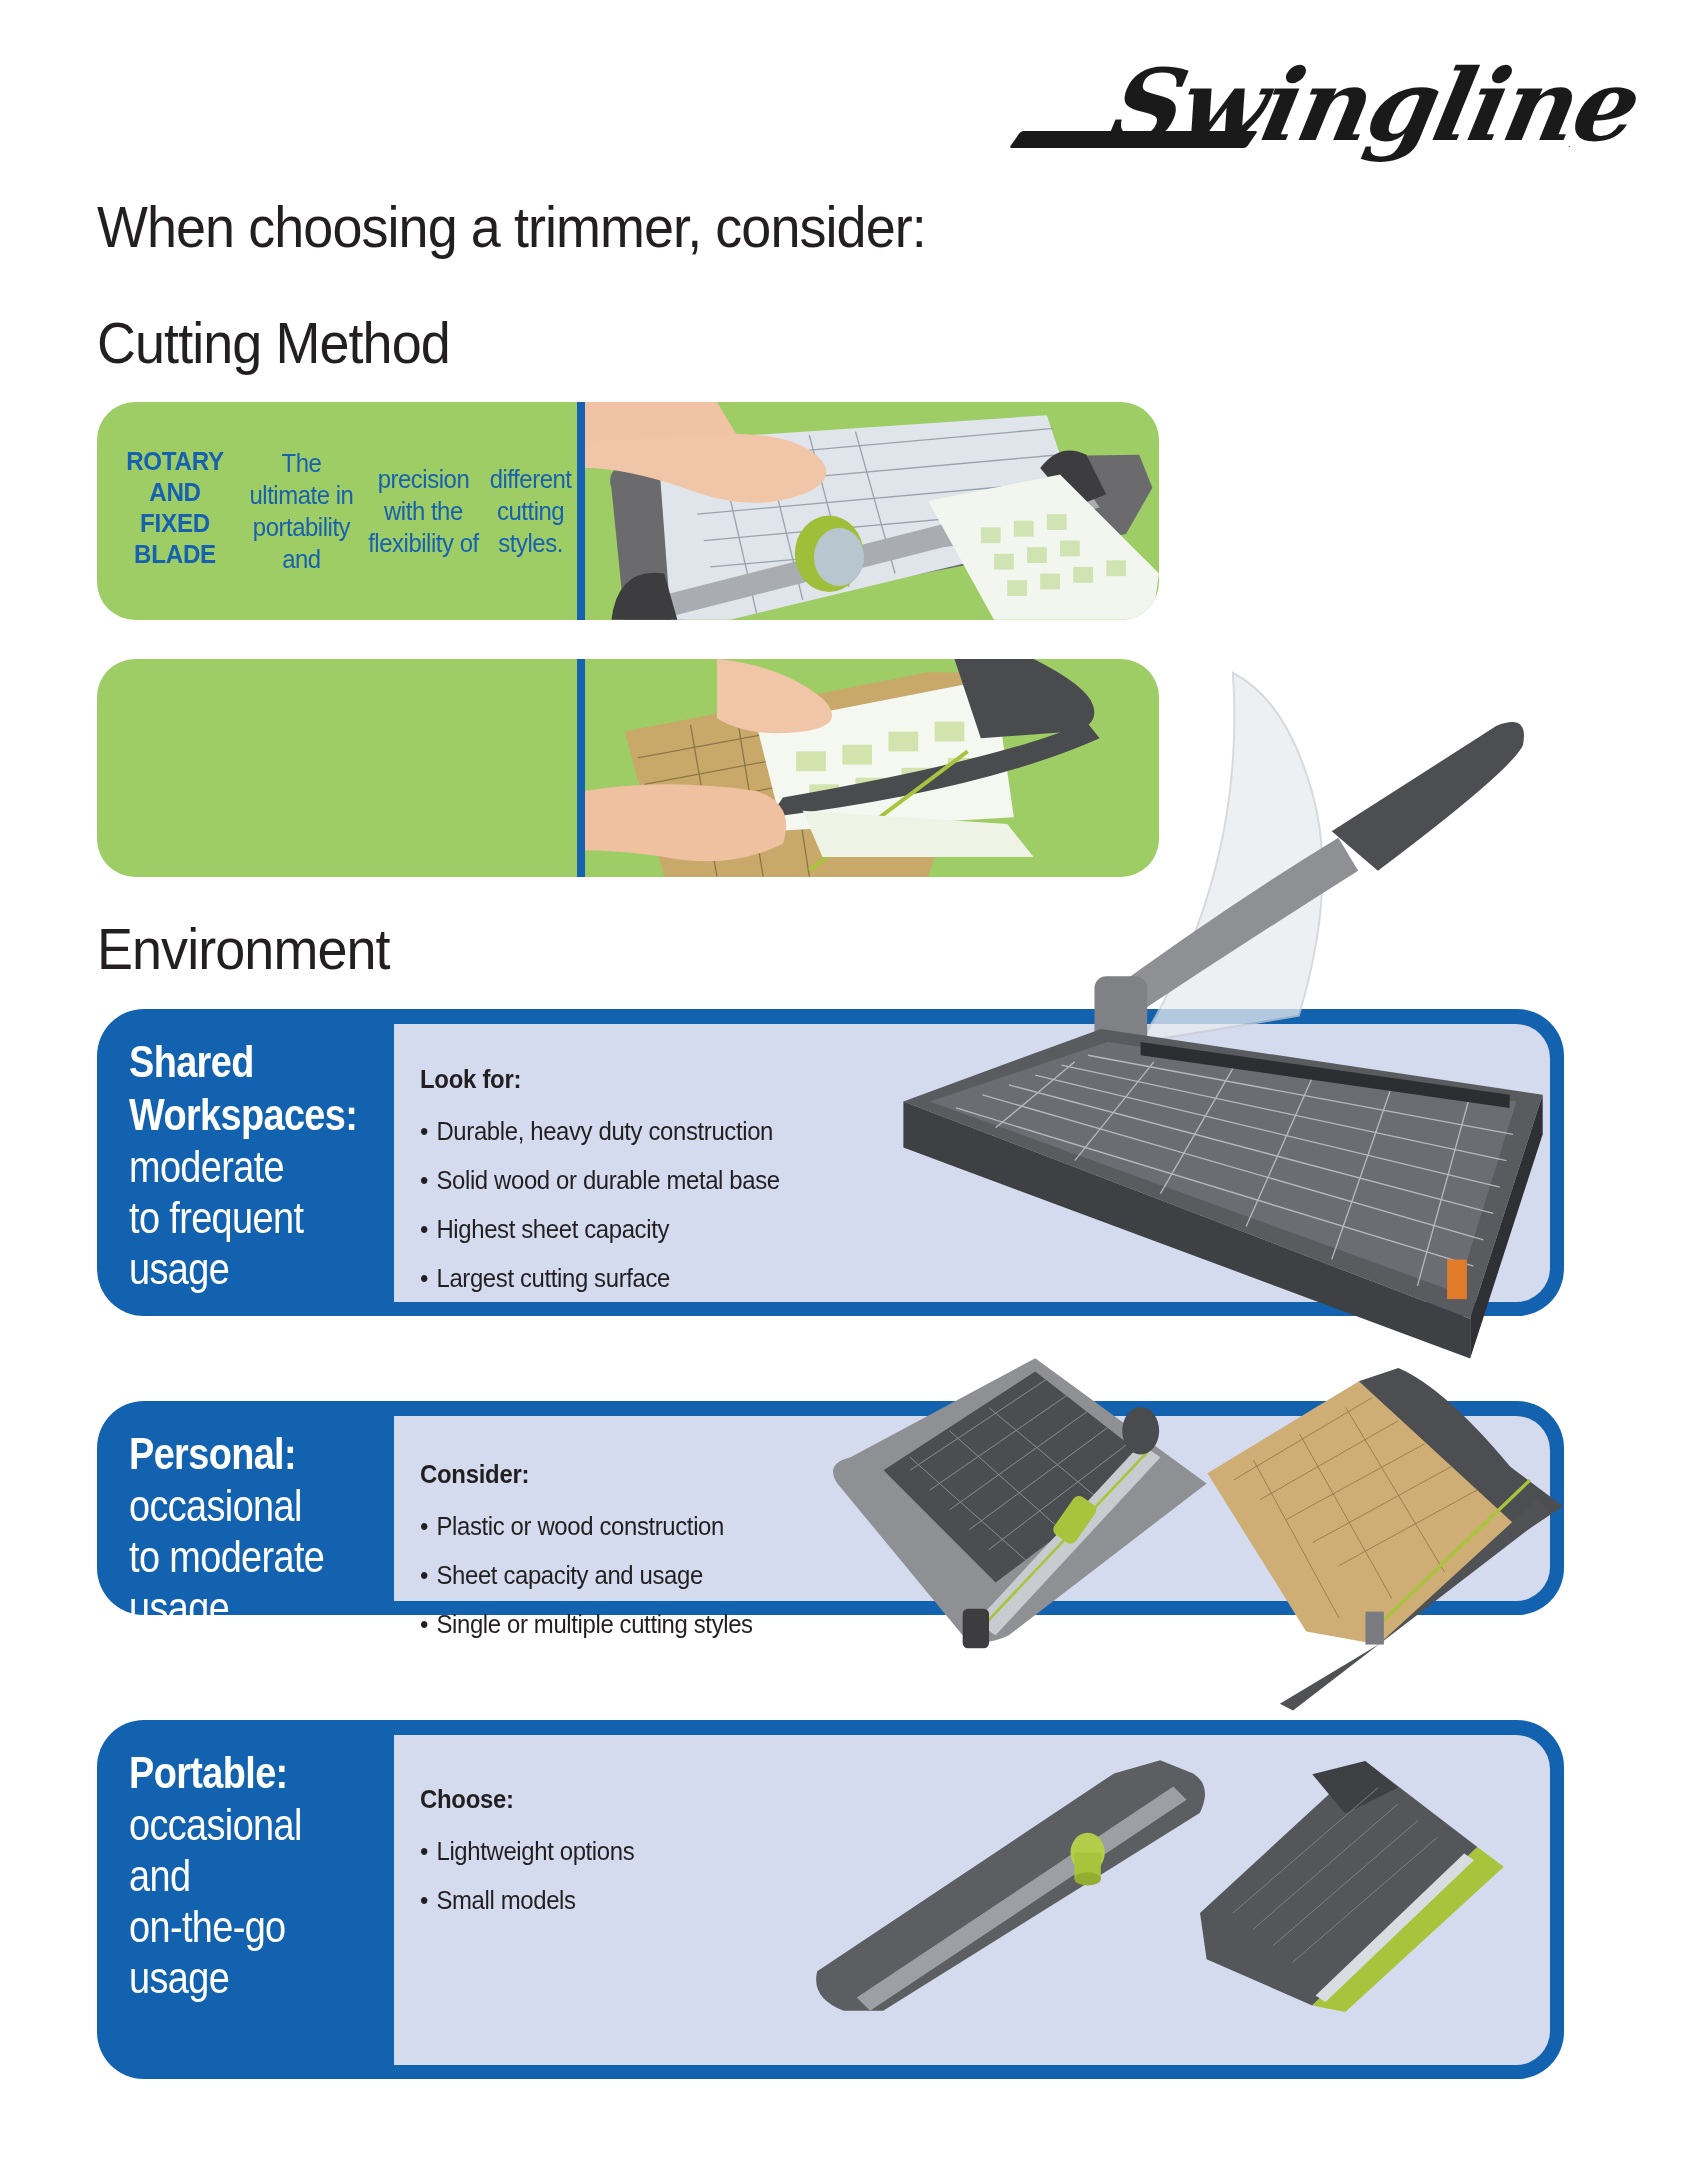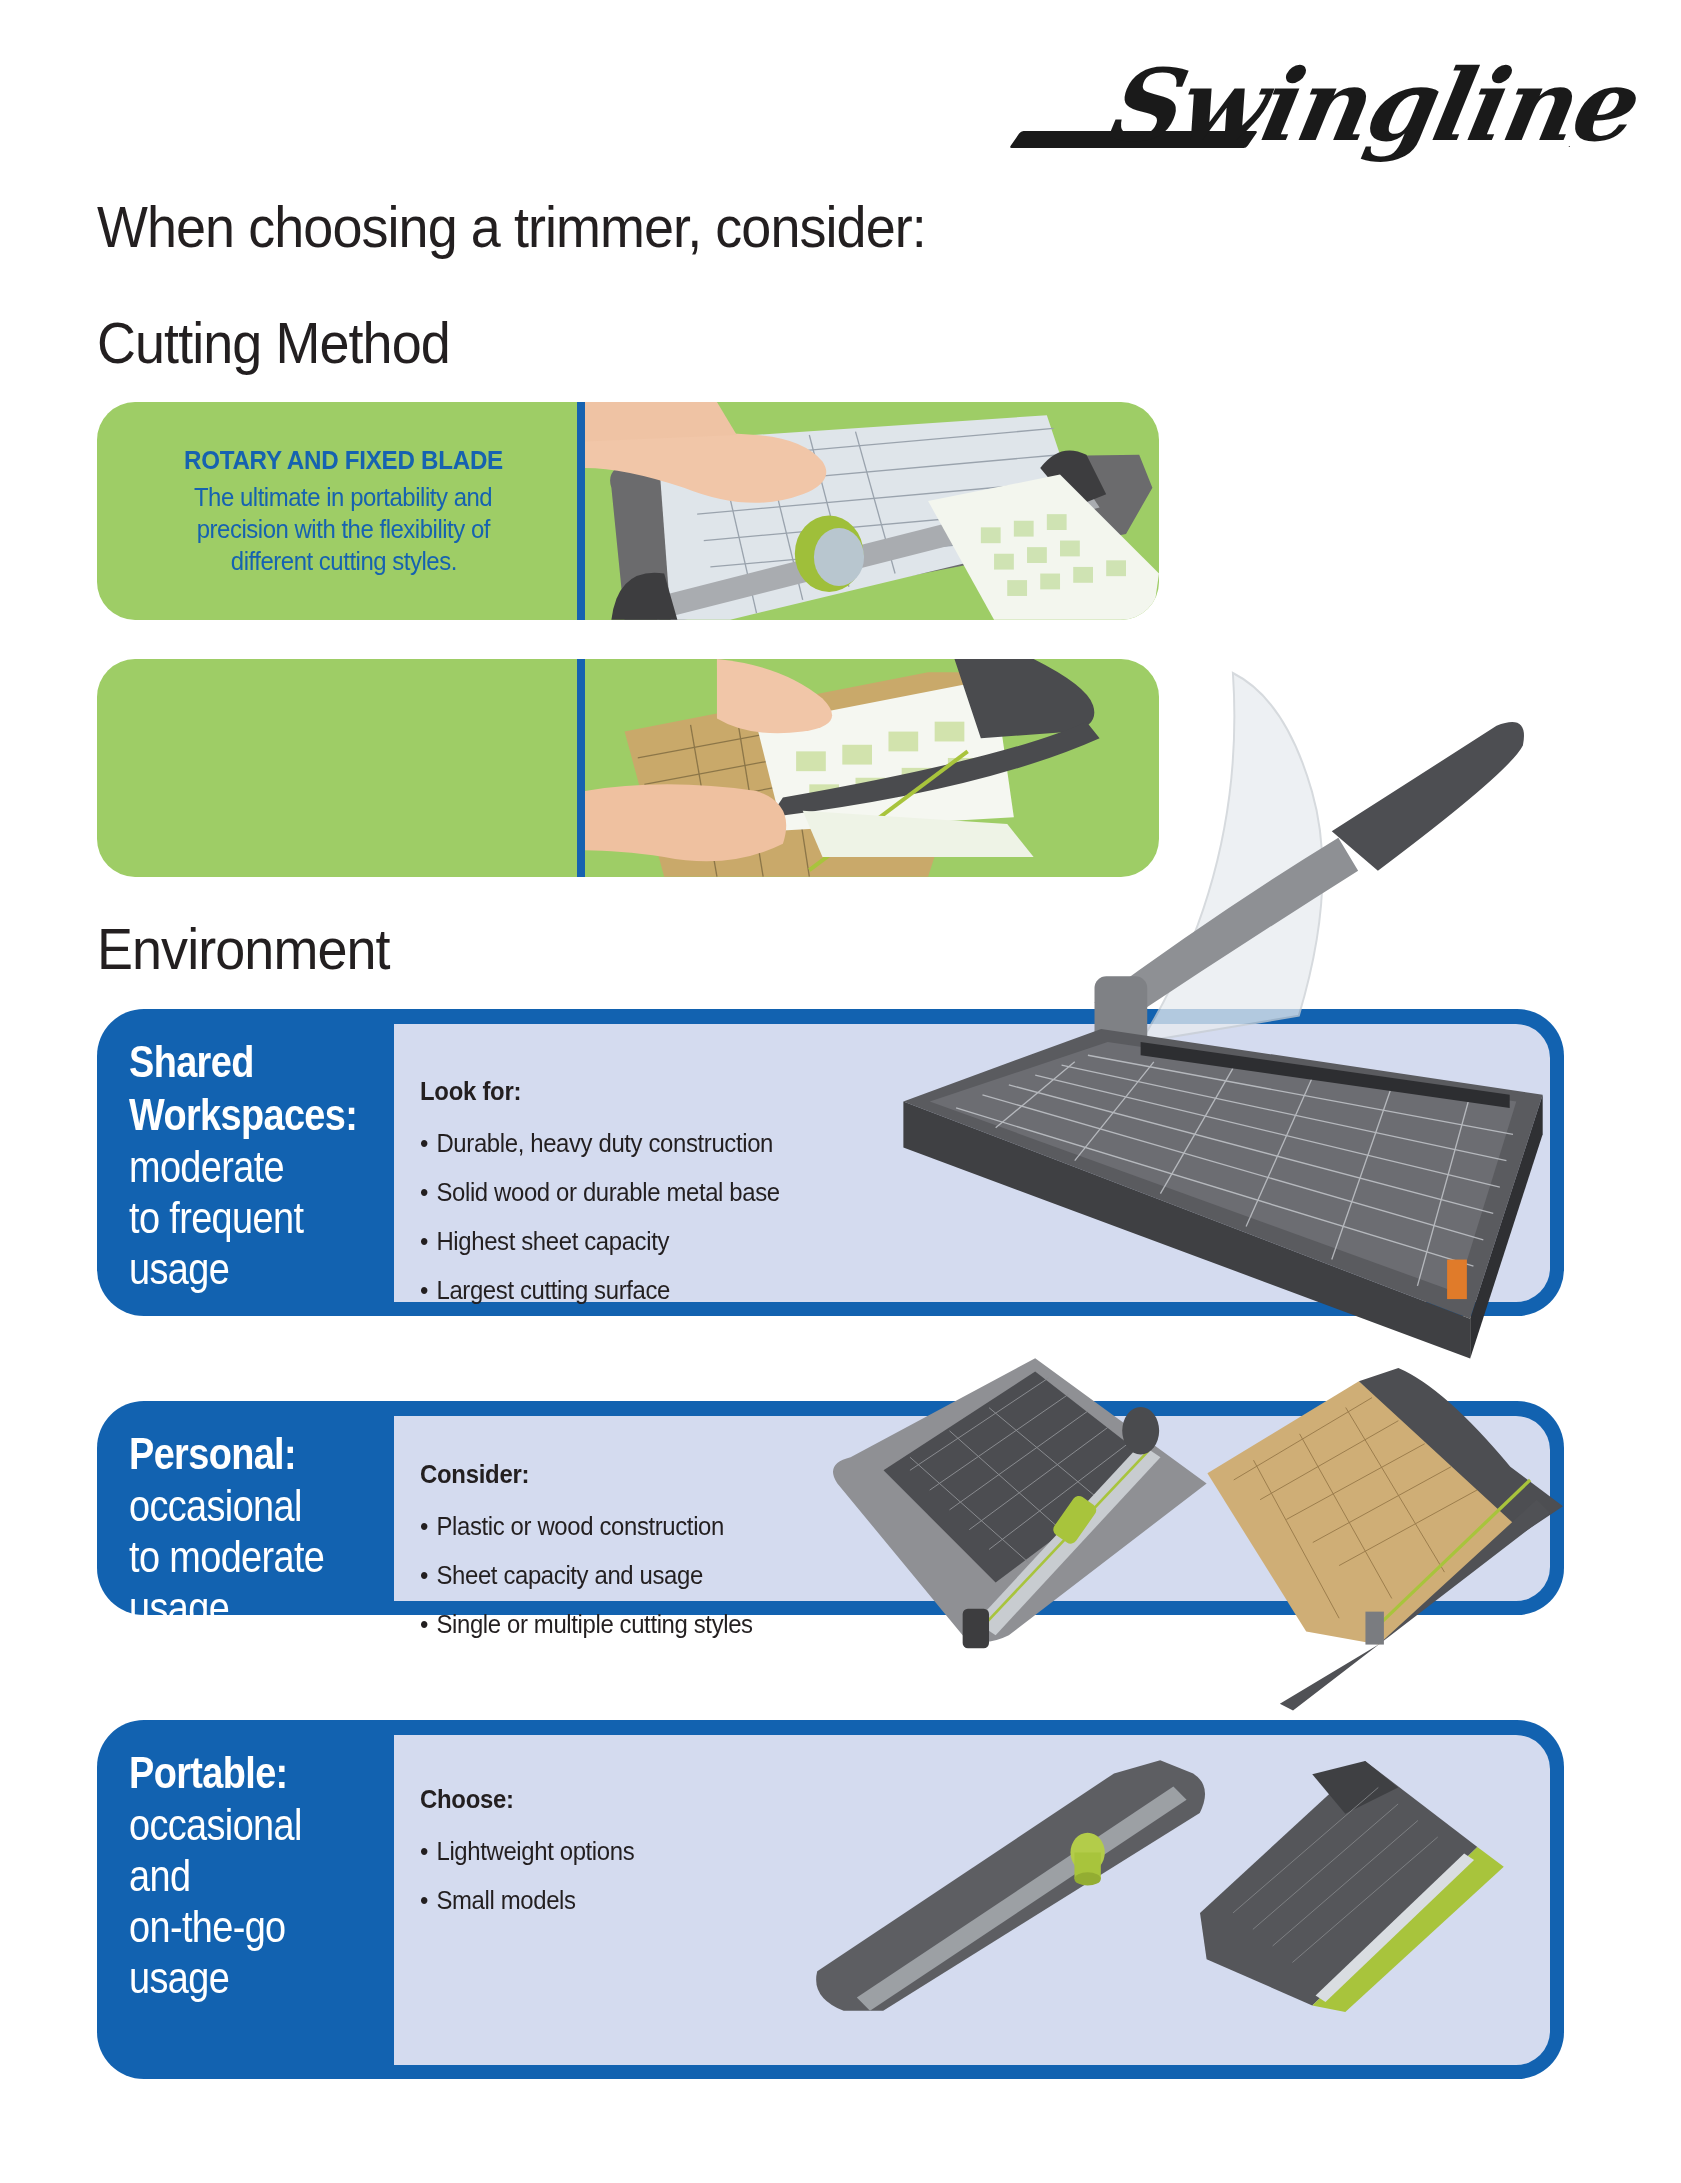--- a/index.html
+++ b/index.html
@@ -9,21 +9,21 @@
   .logo { position: absolute; left: 1015px; top: 40px; width: 560px; height: 145px; }
   .logo-text { position: absolute; left: 99px; top: 6.6px; font-family: "DejaVu Serif", serif; font-style: italic; font-weight: bold; font-size: 99px; letter-spacing: -2.6px; color: #1a1a1a; transform: skewX(-12deg); white-space: nowrap; }
   .logo-swash { position: absolute; left: 0; top: 91px; width: 237px; height: 17px; background: #1a1a1a; transform: skewX(-35deg); border-radius: 2.6px; }
   .logo-tm { position: absolute; left: 553px; top: 99px; font-size: 9.2px; }
 
   .h1 { position: absolute; left: 97px; top: 193px; font-size: 58px; font-weight: normal; letter-spacing: -1px; transform: scaleX(0.93); transform-origin: left; white-space: nowrap; }
   .h2 { position: absolute; left: 97px; font-size: 58px; font-weight: normal; letter-spacing: -1px; transform: scaleX(0.93); transform-origin: left; white-space: nowrap; }
 
   
   .method-card { position: absolute; left: 97px; width: 1062px; height: 218px; background: #9ecd66; border-radius: 38px; overflow: hidden; }
-  .method-text { position: absolute; left: 0; top: 0; width: 480px; height: 100%; display: flex; flex-direction: column; justify-content: center; align-items: center; text-align: center; color: #1662b0; padding-left: 13px; }
+  .method-text { position: absolute; left: 0; top: 0; width: 480px; height: 100%; display: flex; justify-content: center; align-items: center; text-align: center; color: #1662b0; padding-left: 13px; }
   .method-title { font-weight: bold; font-size: 26px; letter-spacing: -0.3px; transform: scaleX(0.93); margin-bottom: 5.3px; }
   .method-desc { font-size: 26px; line-height: 32px; letter-spacing: -0.5px; transform: scaleX(0.92); }
   .method-divider { position: absolute; left: 480px; top: 0; width: 8px; height: 100%; background: #1662b0; }
   .method-photo { position: absolute; left: 488px; top: 0; right: 0; height: 100%; }
 
   
   .env-card { position: absolute; left: 97px; width: 1467px; background: #1262b0; border-radius: 47px 47px 47px 47px; }
   .env-side { position: absolute; left: 32px; top: 26px; width: 264px; color: #ffffff; }
   .env-side .title { font-weight: bold; font-size: 44px; line-height: 53px; letter-spacing: -0.7px; transform: scaleX(0.86); transform-origin: left; white-space: nowrap; }
   .env-side .sub { font-size: 44px; line-height: 51px; letter-spacing: -0.7px; transform: scaleX(0.86); transform-origin: left; white-space: nowrap; }
@@ -138,21 +138,21 @@
 
 <div class="env-card" style="top:1009px; height:307px">
   <div class="env-side">
     <div class="title">Shared</div>
     <div class="title">Workspaces:</div>
     <div class="sub">moderate</div>
     <div class="sub">to frequent</div>
     <div class="sub">usage</div>
   </div>
   <div class="env-panel">
-    <div class="env-list" style="top:52px">
+    <div class="env-list" style="top:40px">
       <div class="lead">Look for:</div>
       <div class="item">Durable, heavy duty construction</div>
       <div class="item">Solid wood or durable metal base</div>
       <div class="item">Highest sheet capacity</div>
       <div class="item">Largest cutting surface</div>
     </div>
   </div>
 </div>
 
 <div class="env-card" style="top:1401px; height:214px">

